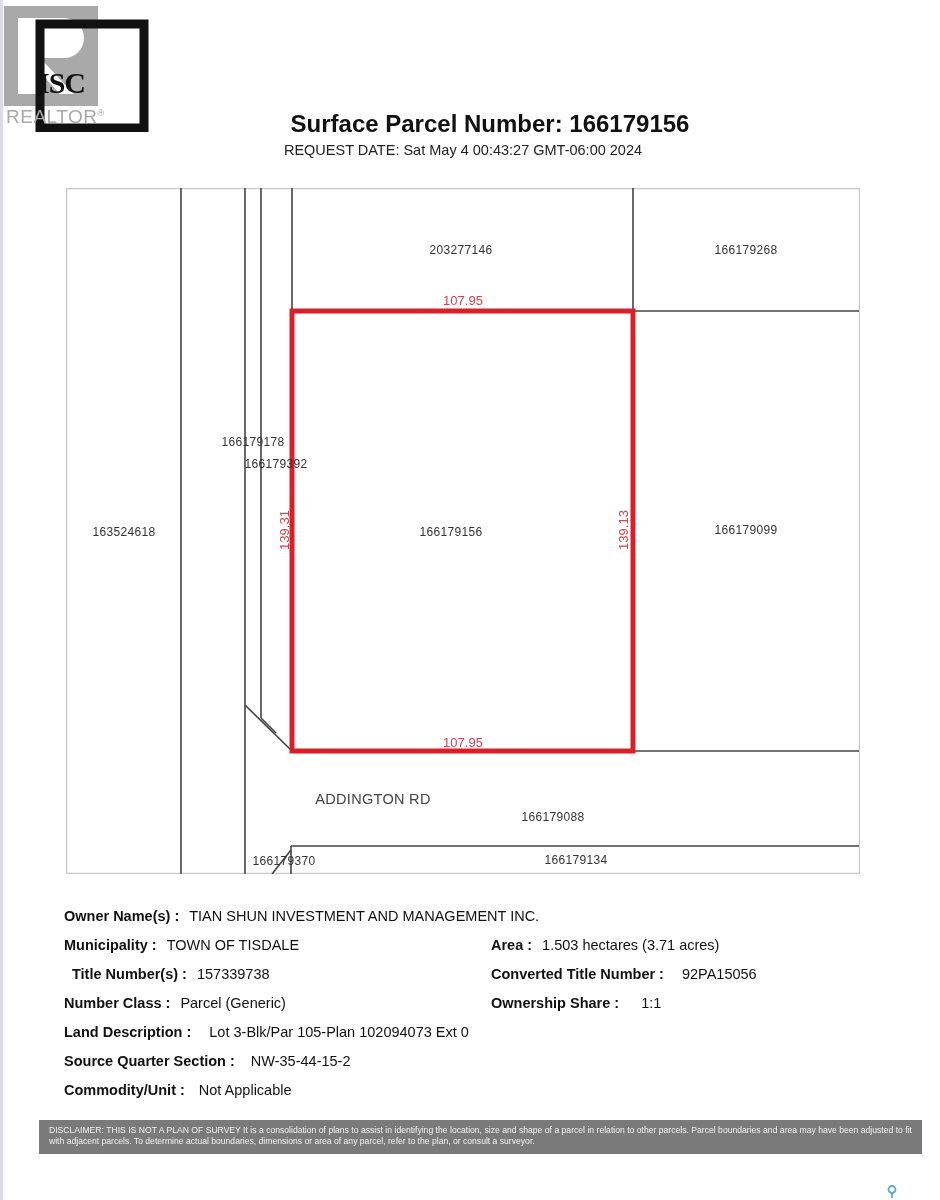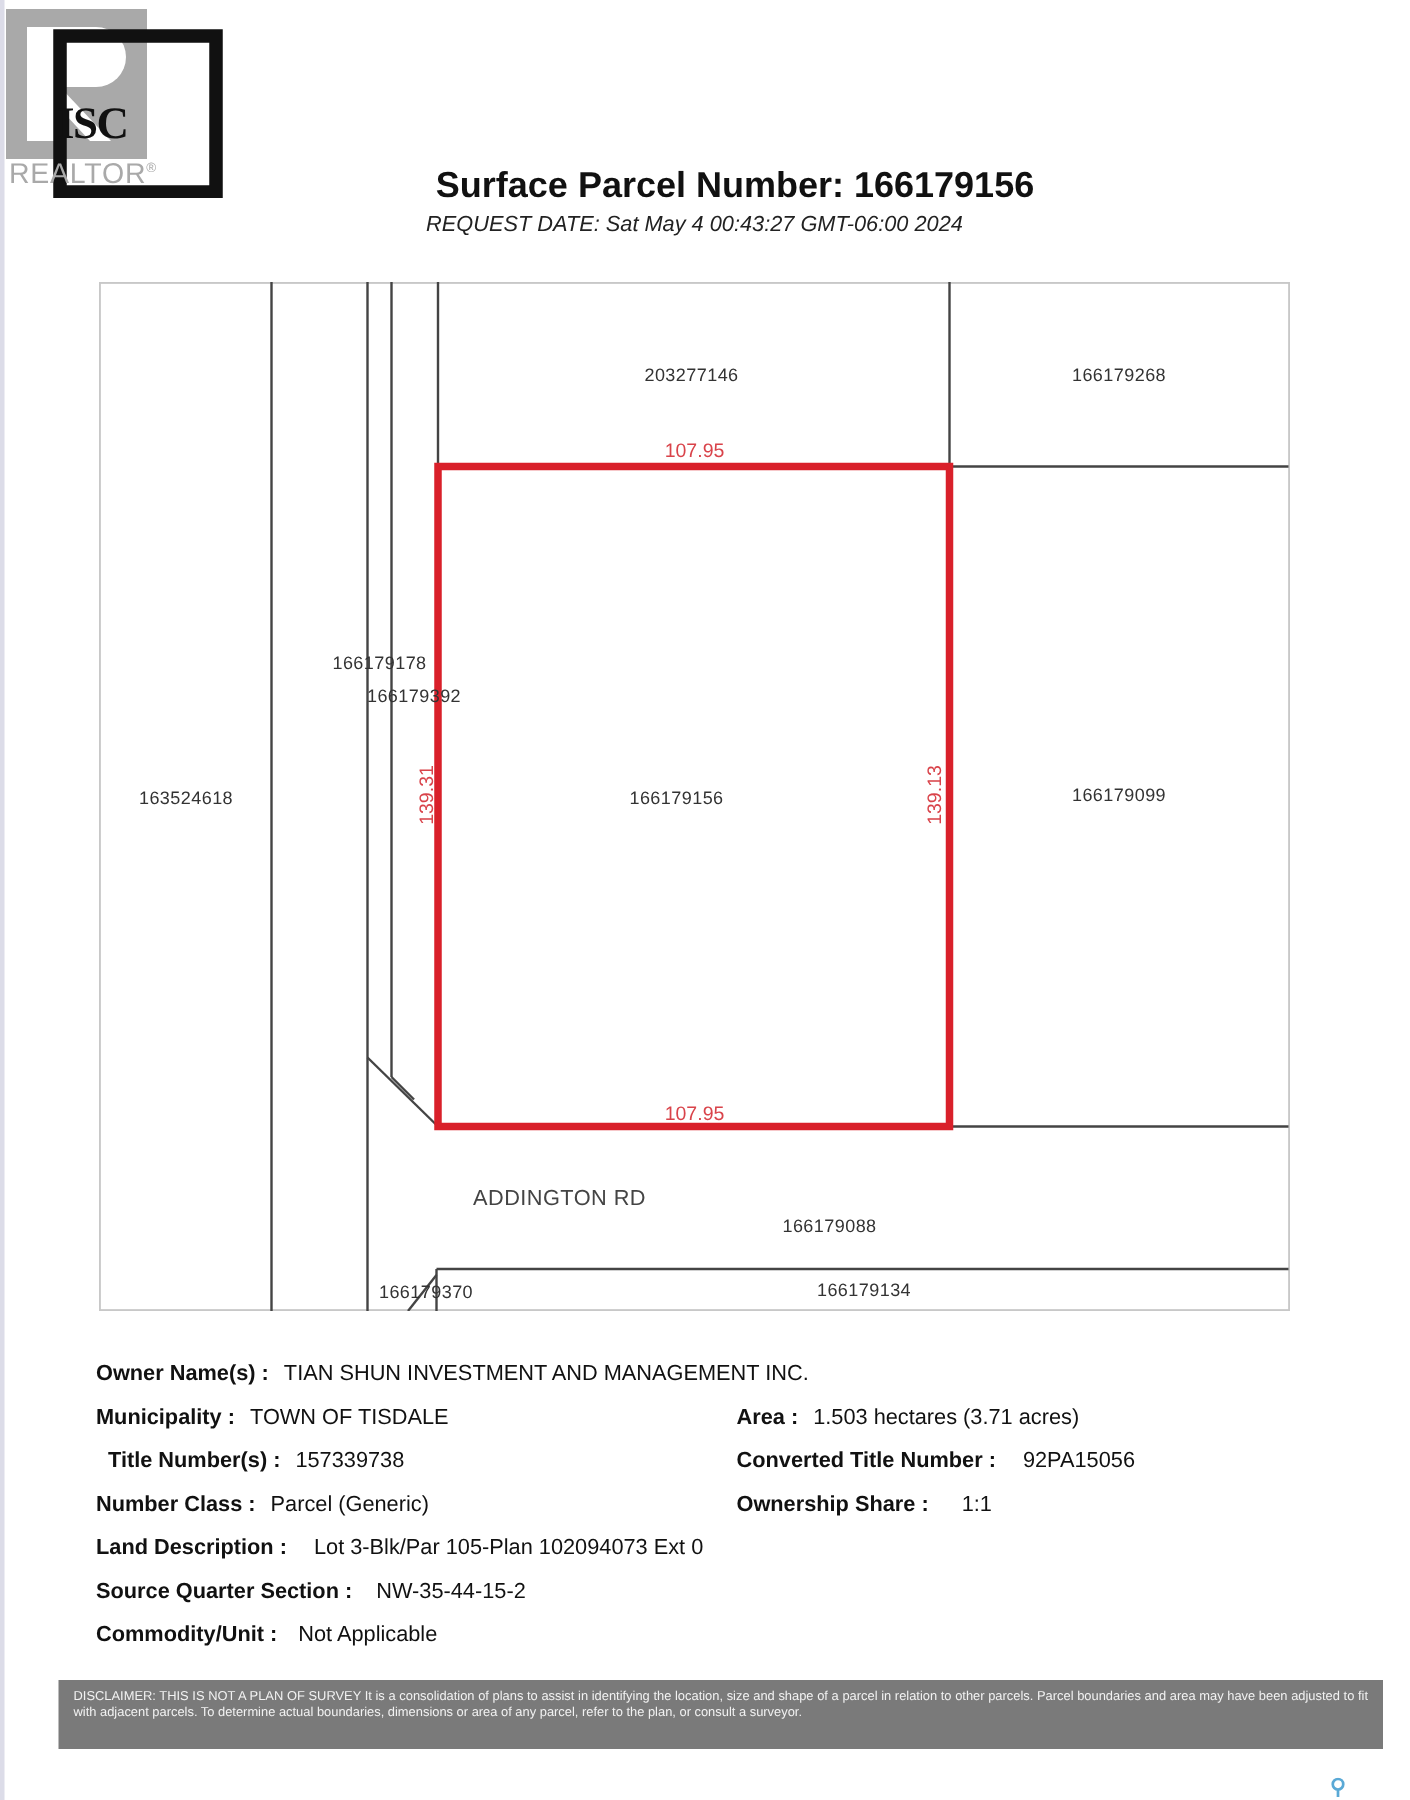--- a/index.html
+++ b/index.html
@@ -3,31 +3,31 @@
 <meta charset="utf-8">
 <style>
   html, body { margin: 0; padding: 0; }
   body {
     width: 940px; height: 1200px; background: #ffffff; position: relative; overflow: hidden;
     font-family: "Liberation Sans", sans-serif; color: #111;
   }
   .left-edge { position: absolute; left: 0; top: 0; width: 3px; height: 1200px; background: #dcdce8; }
   .logo { position: absolute; left: 4px; top: 6px; width: 146px; height: 126px; }
   .title { position: absolute; left: 0; width: 926px; top: 110px; text-align: center; font-size: 24px; font-weight: bold; color: #111; padding-left: 27px; }
-  .subtitle { position: absolute; left: 0; width: 926px; top: 142px; text-align: center; font-size: 14.5px; color: #222; font-style: italic; }
+  .subtitle { position: absolute; left: 0; width: 926px; top: 142px; text-align: center; font-size: 14.5px; color: #222; }
   .map { position: absolute; left: 66px; top: 188px; width: 794px; height: 686px; }
   .map svg { position: absolute; left: 0; top: 0; }
   .plabel { position: absolute; font-size: 12px; color: #333; white-space: nowrap; transform: translate(-50%, -50%); letter-spacing: 0.3px; }
   .dim { position: absolute; font-size: 13px; color: #d9434a; white-space: nowrap; transform: translate(-50%, -50%); }
   .dim.vert { transform: translate(-50%, -50%) rotate(-90deg); }
   .info { position: absolute; font-size: 14.5px; color: #111; white-space: nowrap; }
   .info .k { font-weight: bold; }
   .info .v { margin-left: 10px; }
   .disclaimer {
-    position: absolute; left: 39px; top: 1120px; width: 883px; height: 46px; background: #7a7a7a;
+    position: absolute; left: 39px; top: 1120px; width: 883px; height: 34px; background: #7a7a7a;
     color: #f2f2f2; font-size: 8.6px; line-height: 11px; padding: 5px 10px 0 10px; box-sizing: border-box;
     text-align: justify;
   }
   .pin { position: absolute; left: 886px; top: 1185px; width: 12px; height: 14px; }
 </style>
 </head>
 <body>
 
 <div class="left-edge"></div>
 

